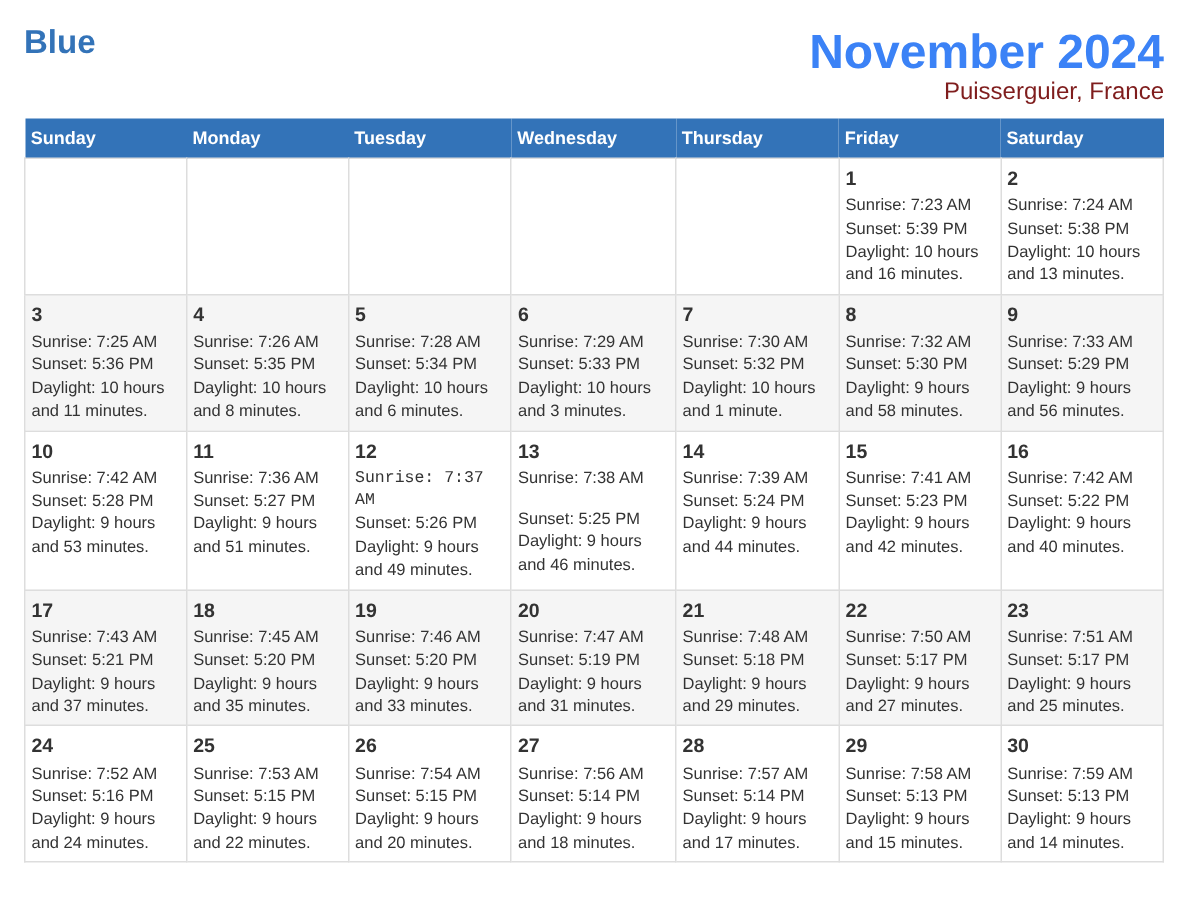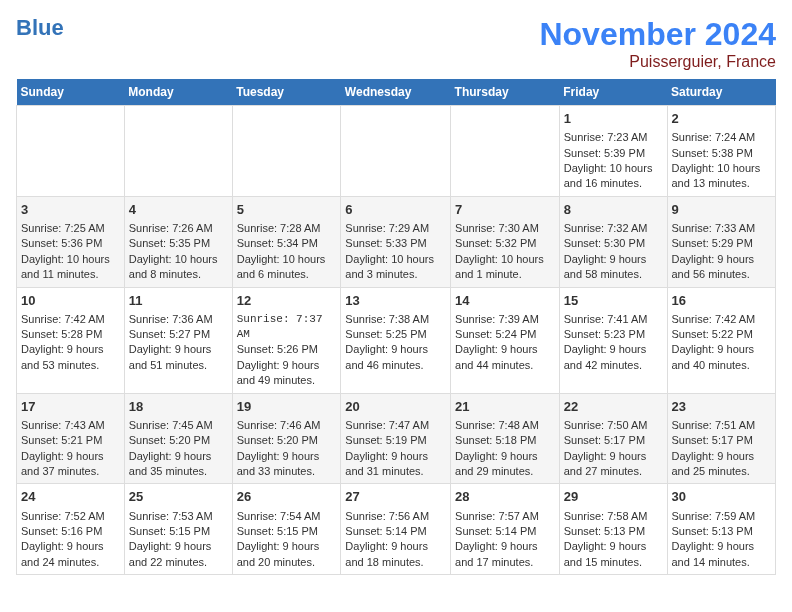--- a/index.html
+++ b/index.html
@@ -196,21 +196,21 @@
         </td>
         <td>
           <span class="day-num">12</span>
           <span style="display: block; font-family: Liberation Mono, monospace;">Sunrise: 7:37 AM</span>
           <span style="display: block;">Sunset: 5:26 PM</span>
           <span style="display: block;">Daylight: 9 hours and 49 minutes.</span>
         </td>
         <td>
           <span class="day-num">13</span>
           <span style="display: block;">Sunrise: 7:38 AM</span>
-          <span style="display: block;">Sunset: 5:25 PM</span>
+          <span style="display: block; margin-top: 12px;">Sunset: 5:25 PM</span>
           <span style="display: block;">Daylight: 9 hours and 46 minutes.</span>
         </td>
         <td>
           <span class="day-num">14</span>
           <span style="display: block;">Sunrise: 7:39 AM</span>
           <span style="display: block;">Sunset: 5:24 PM</span>
           <span style="display: block;">Daylight: 9 hours and 44 minutes.</span>
         </td>
         <td>
           <span class="day-num">15</span>

